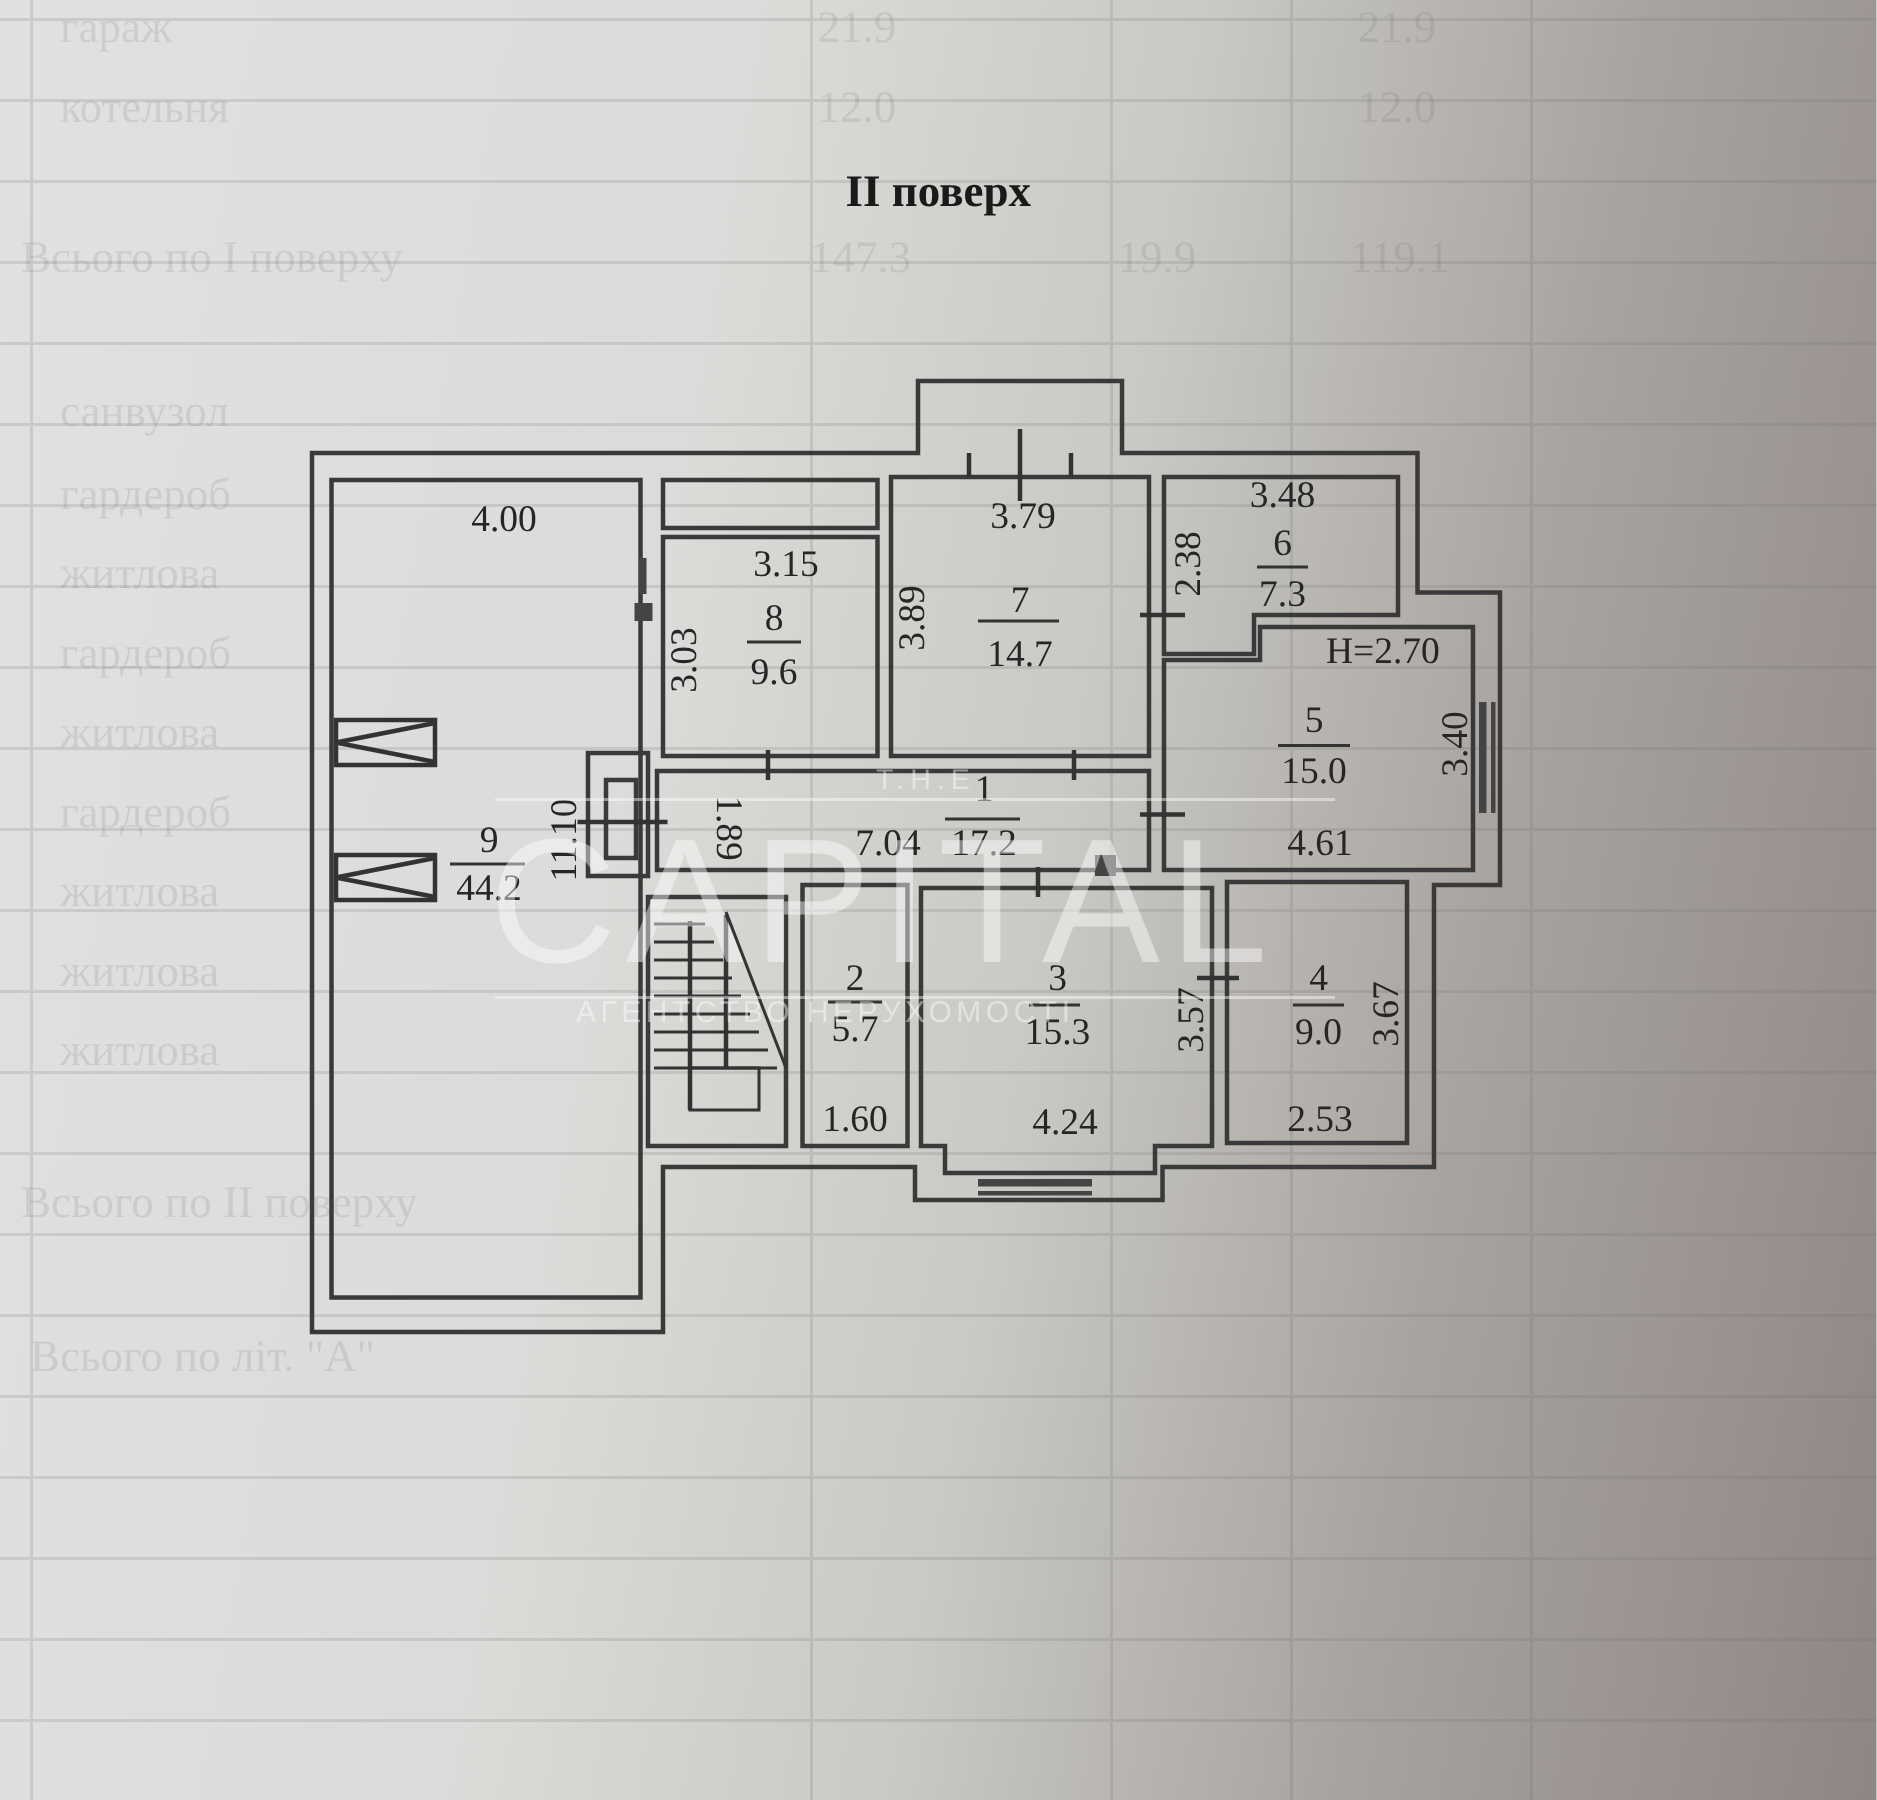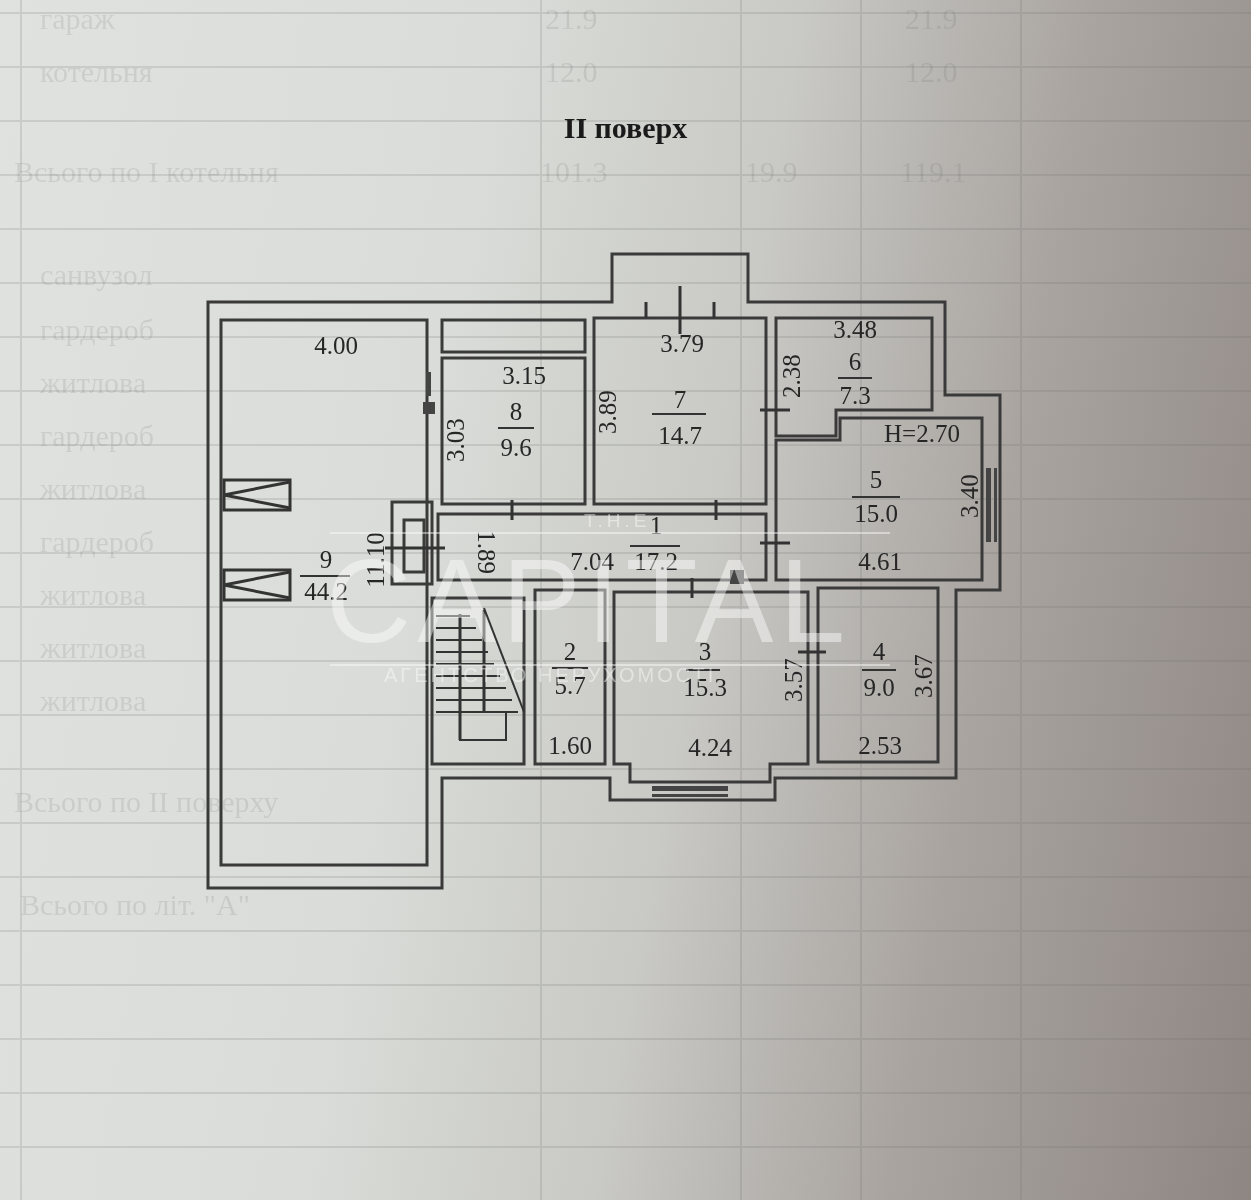--- a/index.html
+++ b/index.html
@@ -16,37 +16,37 @@
   .lbl{font-family:"Liberation Serif","DejaVu Serif",serif;fill:#262626;font-size:25px;}
   .wm{position:absolute;font-family:"Liberation Sans","DejaVu Sans",sans-serif;color:rgba(255,255,255,.45);white-space:nowrap;}
 </style>
 </head>
 <body>
 
 <div class="grid"></div>
 
 <div class="ghost" style="left:40px;top:2px">гараж</div>
 <div class="ghost" style="left:40px;top:55px">котельня</div>
-<div class="ghost" style="left:14px;top:155px">Всього по I котельня</div>
+<div class="ghost" style="left:14px;top:155px">Всього по I поверху</div>
 <div class="ghost" style="left:40px;top:258px">санвузол</div>
 <div class="ghost" style="left:40px;top:313px">гардероб</div>
 <div class="ghost" style="left:40px;top:366px">житлова</div>
 <div class="ghost" style="left:40px;top:419px">гардероб</div>
 <div class="ghost" style="left:40px;top:472px">житлова</div>
 <div class="ghost" style="left:40px;top:525px">гардероб</div>
 <div class="ghost" style="left:40px;top:578px">житлова</div>
 <div class="ghost" style="left:40px;top:631px">житлова</div>
 <div class="ghost" style="left:40px;top:684px">житлова</div>
 <div class="ghost" style="left:14px;top:785px">Всього по II поверху</div>
 <div class="ghost" style="left:20px;top:888px">Всього по літ. "А"</div>
 <div class="ghost" style="left:545px;top:2px">21.9</div>
 <div class="ghost" style="left:905px;top:2px">21.9</div>
 <div class="ghost" style="left:545px;top:55px">12.0</div>
 <div class="ghost" style="left:905px;top:55px">12.0</div>
-<div class="ghost" style="left:540px;top:155px">101.3</div>
+<div class="ghost" style="left:540px;top:155px">147.3</div>
 <div class="ghost" style="left:745px;top:155px">19.9</div>
 <div class="ghost" style="left:900px;top:155px">119.1</div>
 
 <div class="title">II поверх</div>
 
 <svg class="plan" width="1251" height="1200" viewBox="0 0 1251 1200">
   <g fill="none" stroke="#3a3a3a" stroke-width="3">
 
     <path d="M208,302 H612 V254 H748 V302 H945 V395 H1000 V590 H956 V778 H775 V800 H610 V778 H442 V888 H208 Z"></path>
 

